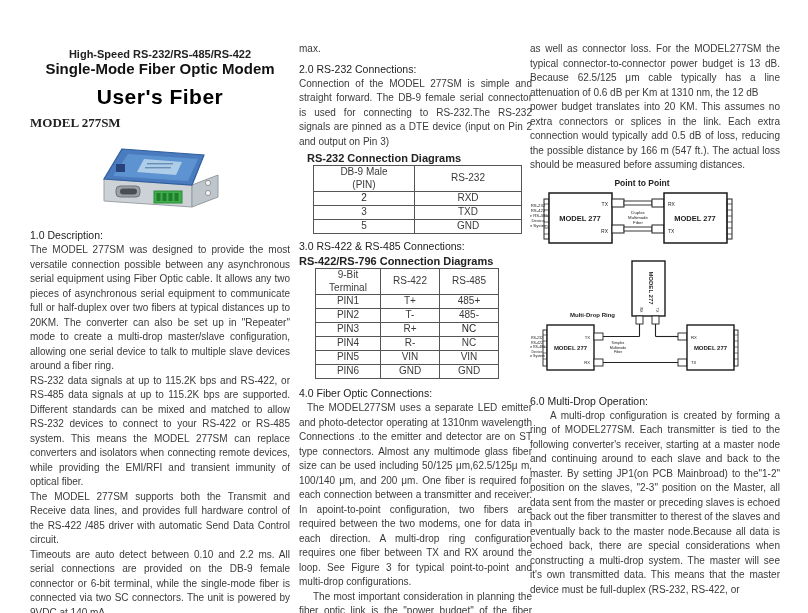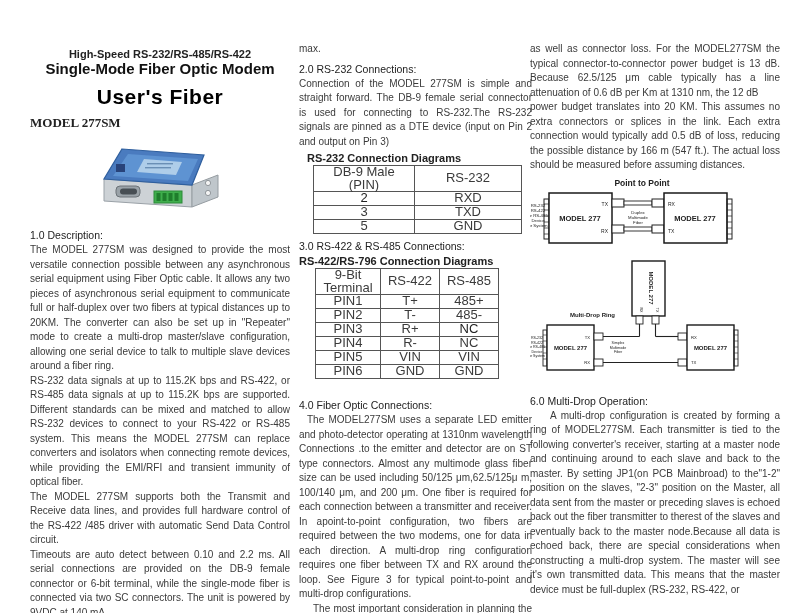--- a/index.html
+++ b/index.html
@@ -19,21 +19,21 @@
   p.indent20 { text-indent:20px; }
 
   .sec-heading { font-size:10.5px; font-weight:normal; color:#222; margin:6px 0 2px 0; }
   .hdr1 { font-size:11px; font-weight:bold; color:#222; text-align:center; margin-top:6px; }
   .hdr2 { font-size:15px; font-weight:bold; color:#111; text-align:center; line-height:18px; }
   .manual { font-size:21px; font-weight:900; color:#000; text-align:center; margin:7px 0 2px 0; letter-spacing:0.5px; }
   .model { font-family:"Liberation Serif", serif; font-size:13px; font-weight:bold; color:#222; margin:6px 0 4px 0; }
   .photo-wrap { text-align:center; margin:2px 0 4px 0; }
 
   .tbl-title { font-size:11px; font-weight:bold; color:#222; margin:3px 0 1px 8px; }
-  table.dtable { border-collapse:collapse; font-size:13px; color:#3a3a3a; margin:1px 0 2px 14px; }
+  table.dtable { border-collapse:collapse; font-size:10px; color:#3a3a3a; margin:1px 0 2px 14px; }
   table.dtable th, table.dtable td { border:1px solid #555; padding:0 4px; text-align:center; font-weight:normal; line-height:12.5px; height:13px; }
   table.t1 th:first-child, table.t1 td:first-child { width:92px; }
   table.t1 th:last-child,  table.t1 td:last-child  { width:98px; }
   table.t2 th:nth-child(1), table.t2 td:nth-child(1) { width:56px; }
   table.t2 th:nth-child(2), table.t2 td:nth-child(2) { width:50px; }
   table.t2 th:nth-child(3), table.t2 td:nth-child(3) { width:50px; }
   td.bold { font-weight:bold; color:#222; }
 
   svg text { font-family:"Liberation Sans", sans-serif; fill:#222; }
   .diag { display:block; margin:4px 0 0 0; }
@@ -140,21 +140,21 @@
             <td>VIN</td>
           </tr>
       <tr>
             <td>PIN6</td>
             <td>GND</td>
             <td>GND</td>
           </tr>
     </tbody>
       </table>
 
-    <div class="sec-heading" style="margin-top:20px;">4.0 Fiber Optic Connections:</div>
+    <div class="sec-heading" style="margin-top:8px;">4.0 Fiber Optic Connections:</div>
     <p class="body indent8">The MODEL277SM uses a separate LED emitter and photo-detector operating at 1310nm wavelength Connections .to the emitter and detector are on ST type connectors. Almost any multimode glass fiber size can be used including 50/125 μm,62.5/125μ m, 100/140 μm, and 200 μm. One fiber is required for each connection between a transmitter and receiver. In apoint-to-point configuration, two fibers are required between the two modems, one for data in each direction. A multi-drop ring configuration requires one fiber between TX and RX around the loop. See Figure 3 for typical point-to-point and multi-drop configurations.</p>
     <p class="body indent14">The most important consideration in planning the fiber optic link is the "power budget" of the fiber modem. This value represents the amount of loss in dB that can be present in the link between the two modems before the units fail to perform properly. This value includes line attenuation</p>
   </div>
 
   <div class="col col-right">
     <p class="body">as well as connector loss. For the MODEL277SM the typical connector-to-connector power budget is 13 dB. Because 62.5/125 μm cable typically has a line attenuation of 0.6 dB per Km at 1310 nm, the 12 dB</p>
     <p class="body">power budget translates into 20 KM. This assumes no extra connectors or splices in the link. Each extra connection would typically add 0.5 dB of loss, reducing the possible distance by 166 m (547 ft.). The actual loss should be measured before assuming distances.</p>
 
     <svg class="diag" width="250" height="74" viewBox="0 0 250 74" xmlns="http://www.w3.org/2000/svg">
       <text x="112" y="9" font-size="8.5" font-weight="bold" text-anchor="middle">Point to Point</text>

